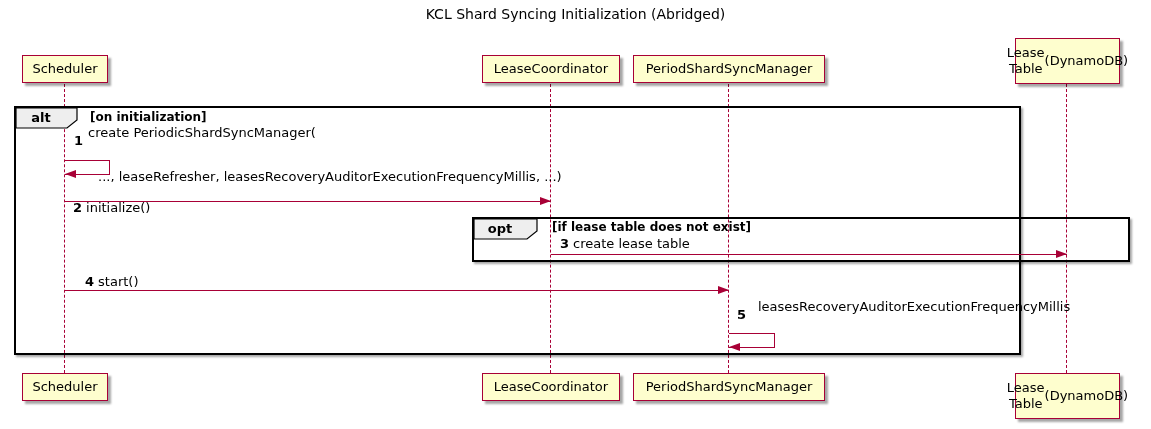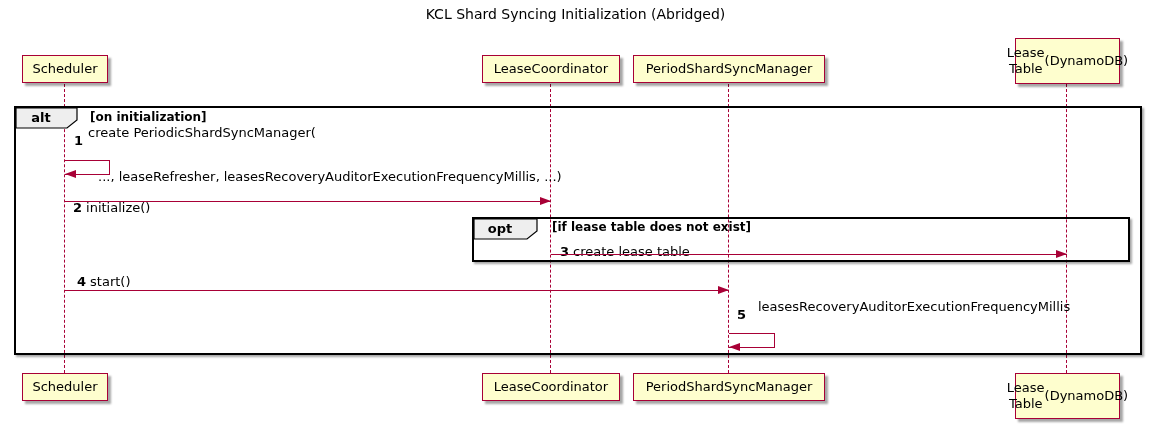--- a/index.html
+++ b/index.html
@@ -43,21 +43,21 @@
 
 <div class="diagram">
 
   <div class="title">KCL Shard Syncing Initialization (Abridged)</div>
 
   <div class="lifeline" style="left:64px;top:84px;height:289px"></div>
   <div class="lifeline" style="left:550px;top:84px;height:289px"></div>
   <div class="lifeline" style="left:728px;top:84px;height:289px"></div>
   <div class="lifeline" style="left:1066px;top:84px;height:289px"></div>
 
-  <div class="frame" style="left:14px;top:106px;width:1128px;height:249px">
+  <div class="frame" style="left:14px;top:106px;width:1007px;height:249px">
     <svg class="pent" width="62" height="21">
       <path d="M0,0 L61,0 L61,12 L51,20 L0,20 Z" fill="#EEEEEE" stroke="#000000" stroke-width="1.2"></path>
     </svg>
     <span class="kw">alt</span>
     <span class="cond" style="left:74px">[on initialization]</span>
   </div>
 
   <div class="frame" style="left:472px;top:217px;width:658px;height:45px">
     <svg class="pent" width="64" height="21">
       <path d="M0,0 L63,0 L63,12 L53,20 L0,20 Z" fill="#EEEEEE" stroke="#000000" stroke-width="1.2"></path>
@@ -73,27 +73,27 @@
   </div>
   <div class="self-loop" style="left:65px;top:160px;width:45px;height:15px"></div>
   <div class="ah-l" style="left:65px;top:170px"></div>
 
   <div class="mlabel" style="left:73px;top:200px">
     <span class="mnum">2</span><span>initialize()</span>
   </div>
   <div class="mline" style="left:65px;top:201px;width:486px"></div>
   <div class="ah-r" style="left:540px;top:197px"></div>
 
-  <div class="mlabel" style="left:560px;top:244px">
+  <div class="mlabel" style="left:560px;top:236px">
     <span class="mnum">3</span><span>create lease table</span>
   </div>
   <div class="mline" style="left:551px;top:254px;width:516px"></div>
   <div class="ah-r" style="left:1056px;top:250px"></div>
 
-  <div class="mlabel" style="left:77px;top:274px">
+  <div class="mlabel" style="left:85px;top:274px">
     <span class="mnum">4</span><span>start()</span>
   </div>
   <div class="mline" style="left:65px;top:290px;width:664px"></div>
   <div class="ah-r" style="left:718px;top:286px"></div>
 
   <div class="mnum-abs" style="left:737px;top:307px">5</div>
   <div class="mlabel" style="left:753px;top:299px">
     <span class="line indent2">leasesRecoveryAuditorExecutionFrequencyMillis</span>
   </div>
   <div class="self-loop" style="left:729px;top:333px;width:46px;height:15px"></div>

